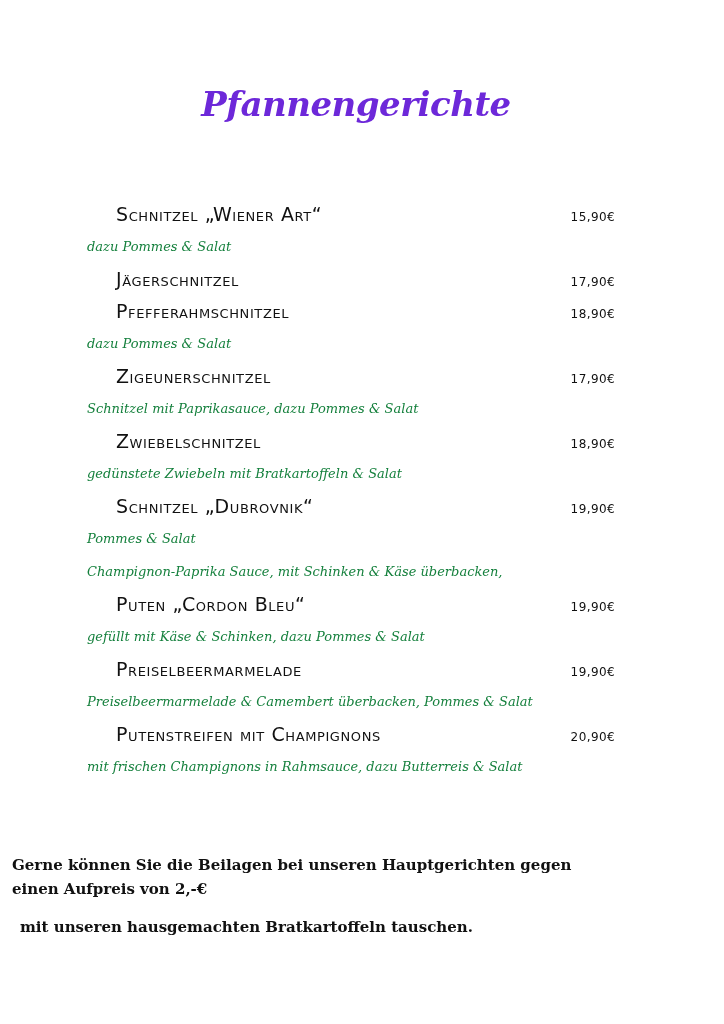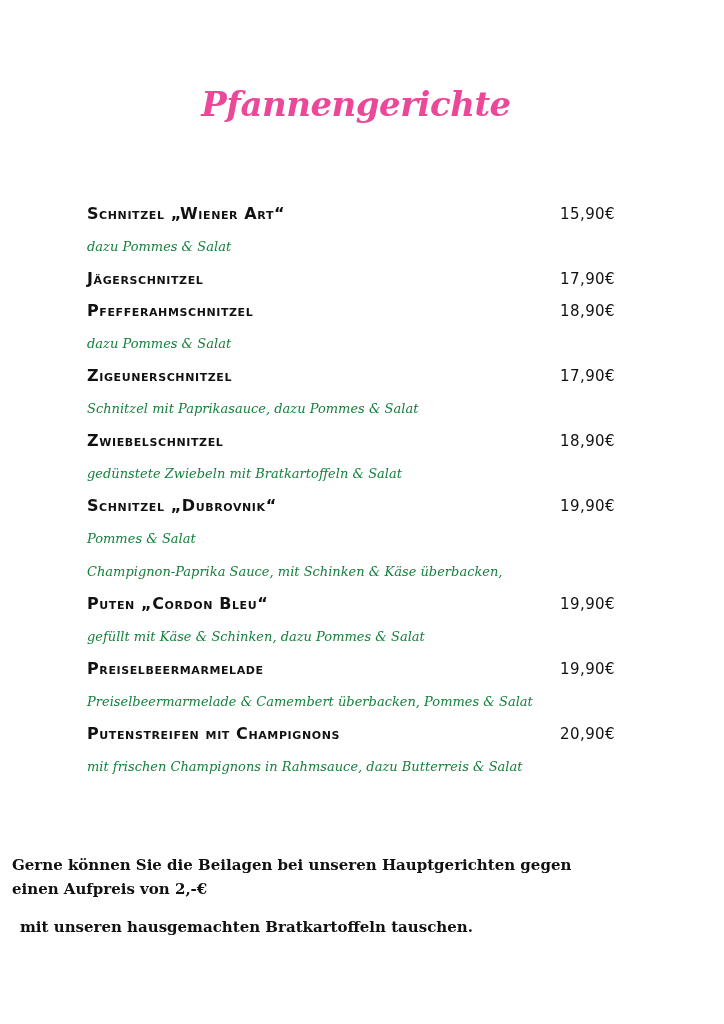--- a/index.html
+++ b/index.html
@@ -18,49 +18,50 @@
       position: absolute;
       top: 84px;
       left: 0;
       width: 712px;
       text-align: center;
       font-family: "DejaVu Serif", serif;
       font-style: italic;
       font-weight: bold;
       font-size: 34px;
       letter-spacing: -0.5px;
-      color: #ec4899;
+      color: #6d28d9;
     }
     .menu {
       position: absolute;
       top: 198px;
       left: 87px;
       width: 528px;
     }
     .item {
       position: relative;
     }
     .row {
       display: flex;
       justify-content: space-between;
       align-items: baseline;
       height: 32px;
       line-height: 32px;
     }
     .name {
       font-family: "DejaVu Sans", sans-serif;
       font-variant: small-caps;
-      font-size: 16px;
+      font-size: 19px;
       letter-spacing: 0.6px;
       color: #111;
-      font-weight: bold;
+      font-weight: normal;
+      margin-left: 29px;
     }
     .price {
       font-family: "DejaVu Sans", sans-serif;
-      font-size: 15px;
+      font-size: 12px;
       letter-spacing: 0.4px;
       color: #111;
     }
     .desc {
       font-family: "DejaVu Serif", serif;
       font-style: italic;
       font-size: 13px;
       height: 33px;
       line-height: 33px;
       color: #15803d;

